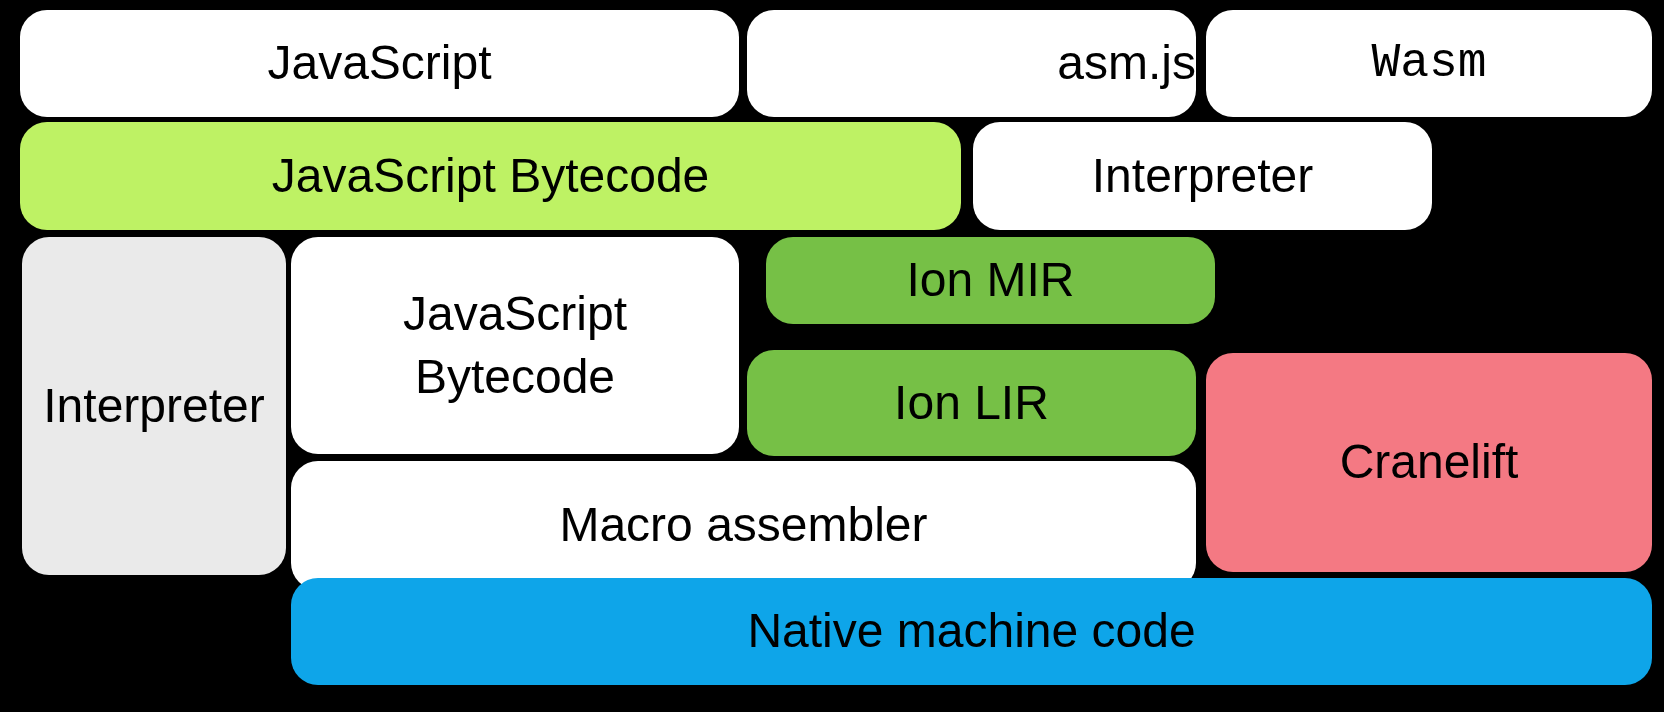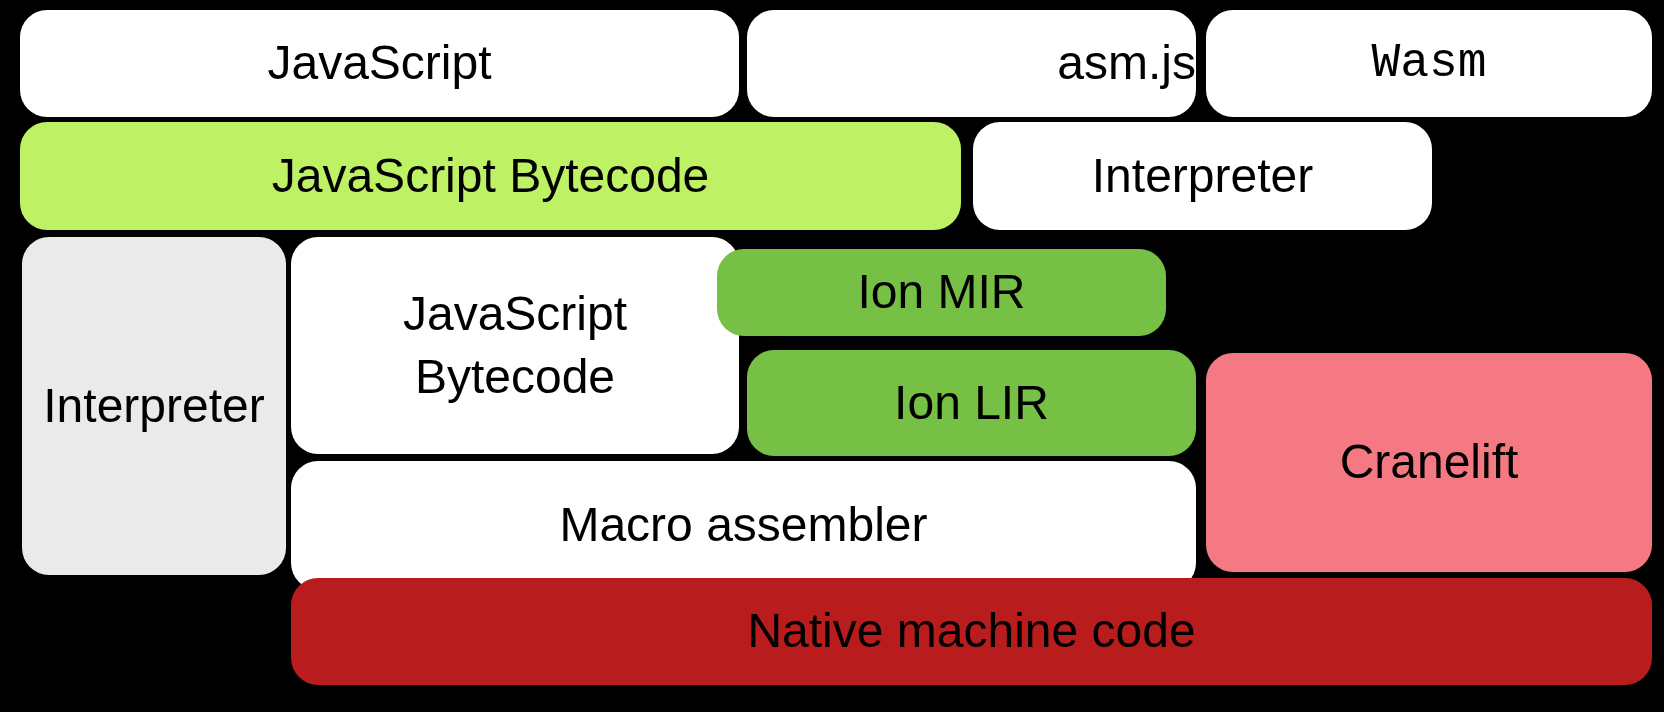--- a/index.html
+++ b/index.html
@@ -35,21 +35,21 @@
   #b-asmjs        { left: 747px;  top: 10px;  width: 449px;  height: 107px; justify-content: flex-end; }
   #b-wasm         { left: 1206px; top: 10px;  width: 446px;  height: 107px; }
 
   
   #b-bytecode     { left: 20px;   top: 122px; width: 941px;  height: 108px; }
   #b-baldrmonkey  { left: 973px;  top: 122px; width: 459px;  height: 108px; }
 
   
   #b-interpreter  { left: 22px;   top: 237px; width: 264px;  height: 338px; }
   #b-baseline     { left: 291px;  top: 237px; width: 448px;  height: 217px; }
-  #b-ionmir       { left: 717px;  top: 237px; width: 449px;  height: 87px; margin-top: 12px; }
+  #b-ionmir       { left: 766px;  top: 237px; width: 449px;  height: 87px; }
   #b-ionlir       { left: 747px;  top: 350px; width: 449px;  height: 106px; }
   #b-cranelift    { left: 1206px; top: 353px; width: 446px;  height: 219px; }
 
   
   #b-macro        { left: 291px;  top: 461px; width: 905px;  height: 129px; }
   #b-native       { left: 291px;  top: 578px; width: 1361px; height: 107px; }
 </style>
 </head>
 <body>
 
@@ -95,17 +95,17 @@
   </div>
 
   <div class="box" id="b-cranelift" style="background-color: rgb(244, 121, 131);">
     <span class="label">Cranelift</span>
   </div>
 
   <div class="box" id="b-macro" style="background-color: rgb(255, 255, 255);">
     <span class="label">Macro assembler</span>
   </div>
 
-  <div class="box" id="b-native" style="background-color: #b91c1c;">
+  <div class="box" id="b-native" style="background-color: #0ea5e9;">
     <span class="label">Native machine code</span>
   </div>
 
 </div>
 
 </body></html>

